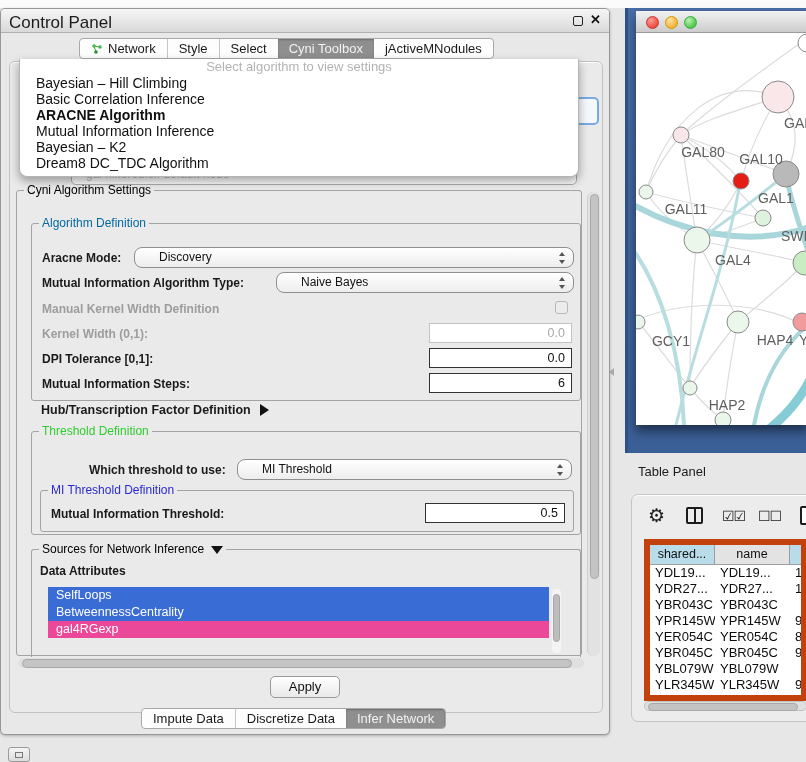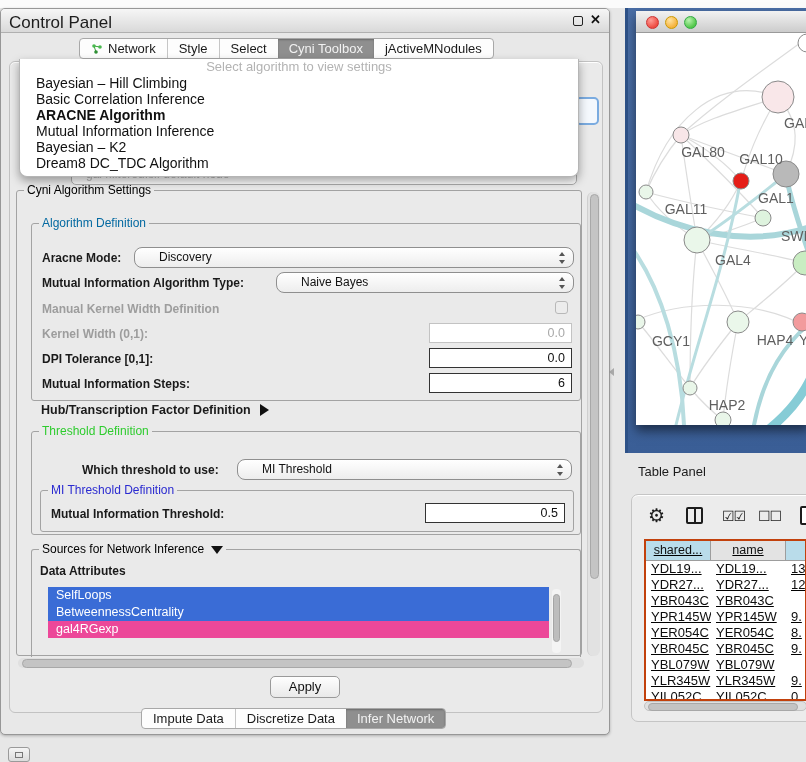--- a/index.html
+++ b/index.html
@@ -116,21 +116,21 @@
   #tp-toolbar { position:absolute; left:10px; top:8px; width:164px; height:28px; }
   .tp-ico { position:absolute; top:0; color:#1c1c1c; }
   #ico-gear { left:6px; font-size:19px; line-height:26px; }
   #ico-split { left:44px; top:4px; width:17px; height:17px; border:2px solid #1c1c1c; border-radius:2px; }
   #ico-split i { position:absolute; left:6px; top:0; width:2px; height:13px; background:#1c1c1c; }
   #ico-checks { left:80px; top:5px; font-size:14px; letter-spacing:-1px; }
   #ico-unchecks { left:116px; top:5px; font-size:14px; letter-spacing:-1px; }
   #ico-fn { left:158px; top:3px; width:16px; height:19px; border:2px solid #1c1c1c; border-radius:2px; background:#fff; }
 
   #tp-table { position:absolute; left:12px; top:44px; width:163px; height:162px;
-    background:#fff; border:2px solid #c2410c; overflow:hidden;text-decoration:underline; }
+    background:#fff; border:6px solid #c2410c; overflow:hidden; }
   #tp-header { display:flex; height:20px; border-bottom:1px solid #9d9d9d; }
   .th { flex:none; font-size:12.5px; text-align:center; line-height:19px; color:#111;
     border-right:1px solid #9d9d9d; overflow:hidden; white-space:nowrap; }
   .tr { display:flex; height:16px; }
   .td { flex:none; font-size:13px; line-height:16px; color:#0d0d0d; padding-left:5px;
     overflow:hidden; white-space:nowrap; }
   #tp-hscroll { position:absolute; left:12px; top:206px; width:163px; height:10px;
     background:#e0e0e0; border:1px solid #c2c2c2; border-radius:5px; }
   #tp-hthumb { position:absolute; left:3px; top:0.5px; width:150px; height:8px;
     background:#c3c3c3; border:1px solid #a8a8a8; border-radius:4px; }
@@ -212,21 +212,21 @@
       </div>
 
       <span class="lbl" style="left:24px; top:212px; font-size:12.5px;">
         <span>Hub/Transcription Factor Definition</span>
         <span class="arrow-right"></span>
       </span>
 
       <div class="group" style="left:14px; top:240px; width:550px; height:104px;">
         <span class="legend" style="color:#2ecc2e;">Threshold Definition</span>
 
-        <span class="lbl" style="left:50px; top:31px;text-align:center;">Which threshold to use:</span>
+        <span class="lbl" style="left:57px; top:31px;text-align:center;">Which threshold to use:</span>
         <div class="combo" style="left:205px; top:27px; width:335px;">
           <span>MI Threshold</span>
           <span class="spin"></span>
         </div>
 
         <div class="group" style="left:8px; top:58px; width:534px; height:42px;">
           <span class="legend" style="color:#2a2ad0;">MI Threshold Definition</span>
           <span class="lbl" style="left:10px; top:16px;">Mutual Information Threshold:</span>
           <div class="field active" style="left:384px; top:12px; width:140px;">0.5</div>
         </div>

